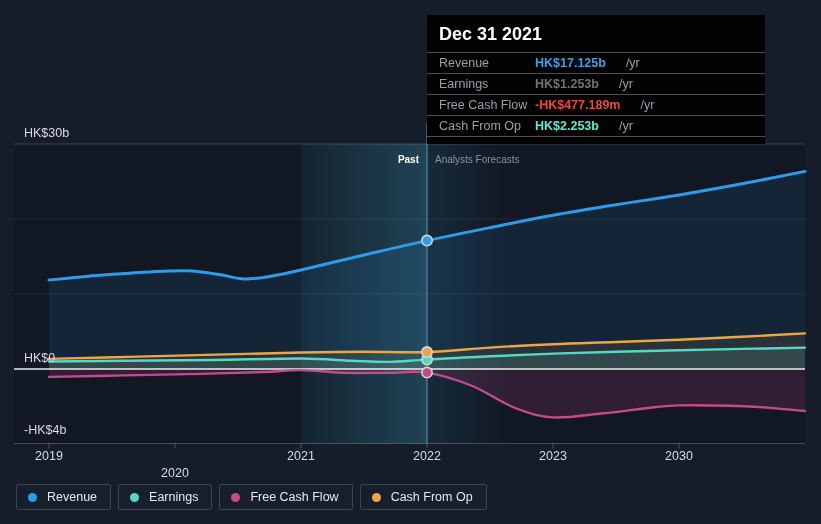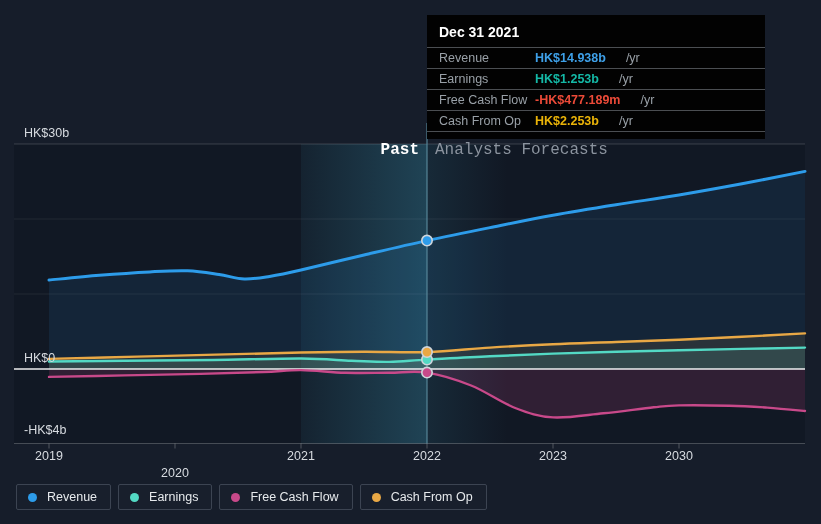--- a/index.html
+++ b/index.html
@@ -4,30 +4,30 @@
 <style>
   html,body{margin:0;padding:0;background:#10161f;}
   #app{
     position:relative;width:821px;height:524px;background:#161d2a;overflow:hidden;
     font-family:"Liberation Sans","DejaVu Sans",sans-serif;
     -webkit-font-smoothing:antialiased;color:#e6e9ec;
   }
   #chart-svg{position:absolute;left:0;top:0;}
   .axis-label{position:absolute;font-size:12.5px;color:#d7dbe0;white-space:nowrap;}
   .x-label{transform:translateX(-50%);}
-  .region-label{position:absolute;top:141px;font-size:16px;white-space:nowrap;font-family:Liberation Mono, monospace;}
+  .region-label{position:absolute;top:154px;font-size:10px;white-space:nowrap;}
   .past-label{color:#ffffff;font-weight:700;text-align:right;}
   .forecast-label{color:#8b939e;}
   
   .tooltip{
     position:absolute;left:427px;top:15px;width:338px;box-sizing:border-box;
     background:#020202;padding:0 0 7px 0;z-index:5;
   }
   .tooltip-title{
-    font-size:14px;font-weight:700;color:#ffffff;padding:9px 12px 7px 12px;
+    font-size:18px;font-weight:700;color:#ffffff;padding:9px 12px 7px 12px;
   }
   .tooltip-row{
     display:flex;align-items:center;border-top:1px solid #4b4e52;
     padding:2px 12px;height:16px;font-size:12.5px;
   }
   .tooltip-row:last-child{border-bottom:1px solid #4b4e52;}
   .tt-label{width:96px;color:#99a0a7;flex:0 0 auto;}
   .tt-value{font-weight:700;}
   .tt-suffix{color:#99a0a7;margin-left:20px;}
   
@@ -95,36 +95,36 @@
   <div class="axis-label x-label" style="left:553px;top:449px;">2023</div>
   <div class="axis-label x-label" style="left:679px;top:449px;">2030</div>
 
   <div class="region-label past-label" style="right:402px;">Past</div>
   <div class="region-label forecast-label" style="left:435px;">Analysts Forecasts</div>
 
   <div class="tooltip">
     <div class="tooltip-title">Dec 31 2021</div>
     <div class="tooltip-row">
       <span class="tt-label">Revenue</span>
-      <span class="tt-value" style="color: rgb(62, 160, 232);">HK$14.938b</span>
+      <span class="tt-value" style="color: rgb(62, 160, 232);">HK$17.125b</span>
       <span class="tt-suffix">/yr</span>
     </div>
     <div class="tooltip-row">
       <span class="tt-label">Earnings</span>
-      <span class="tt-value" style="color: #14b8a6;">HK$1.253b</span>
+      <span class="tt-value" style="color: #737373;">HK$1.253b</span>
       <span class="tt-suffix">/yr</span>
     </div>
     <div class="tooltip-row">
       <span class="tt-label">Free Cash Flow</span>
       <span class="tt-value" style="color: rgb(235, 74, 56);">-HK$477.189m</span>
       <span class="tt-suffix">/yr</span>
     </div>
     <div class="tooltip-row">
       <span class="tt-label">Cash From Op</span>
-      <span class="tt-value" style="color: #eab308;">HK$2.253b</span>
+      <span class="tt-value" style="color: #5eead4;">HK$2.253b</span>
       <span class="tt-suffix">/yr</span>
     </div>
   </div>
 
   <div class="legend">
     <div class="legend-item">
       <span class="legend-dot" style="background: rgb(45, 156, 234);"></span>
       <span>Revenue</span>
     </div>
     <div class="legend-item">

